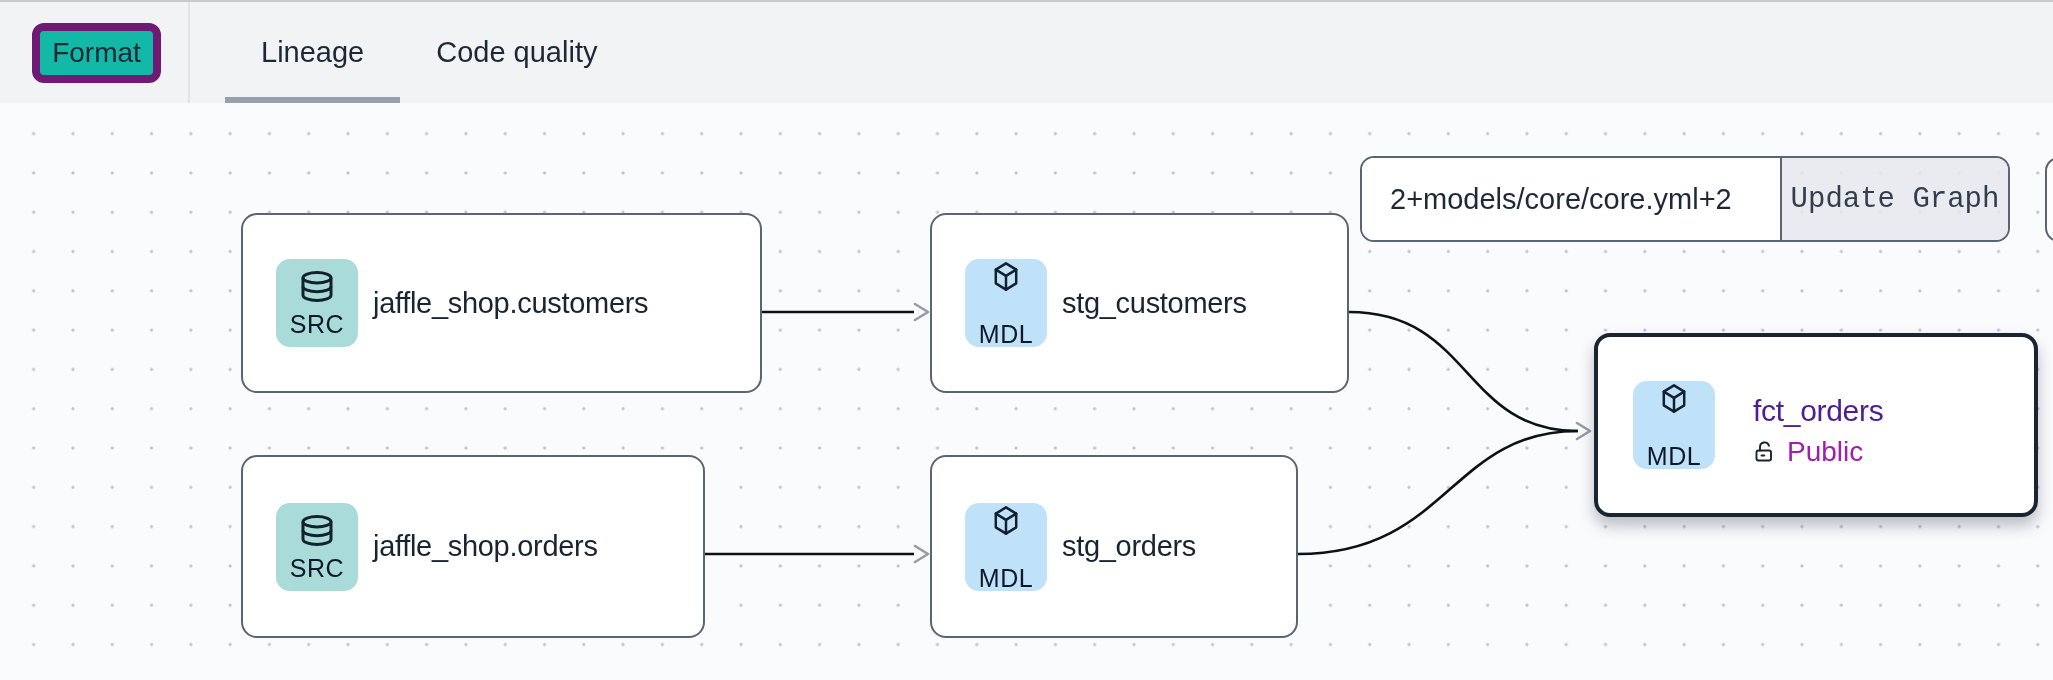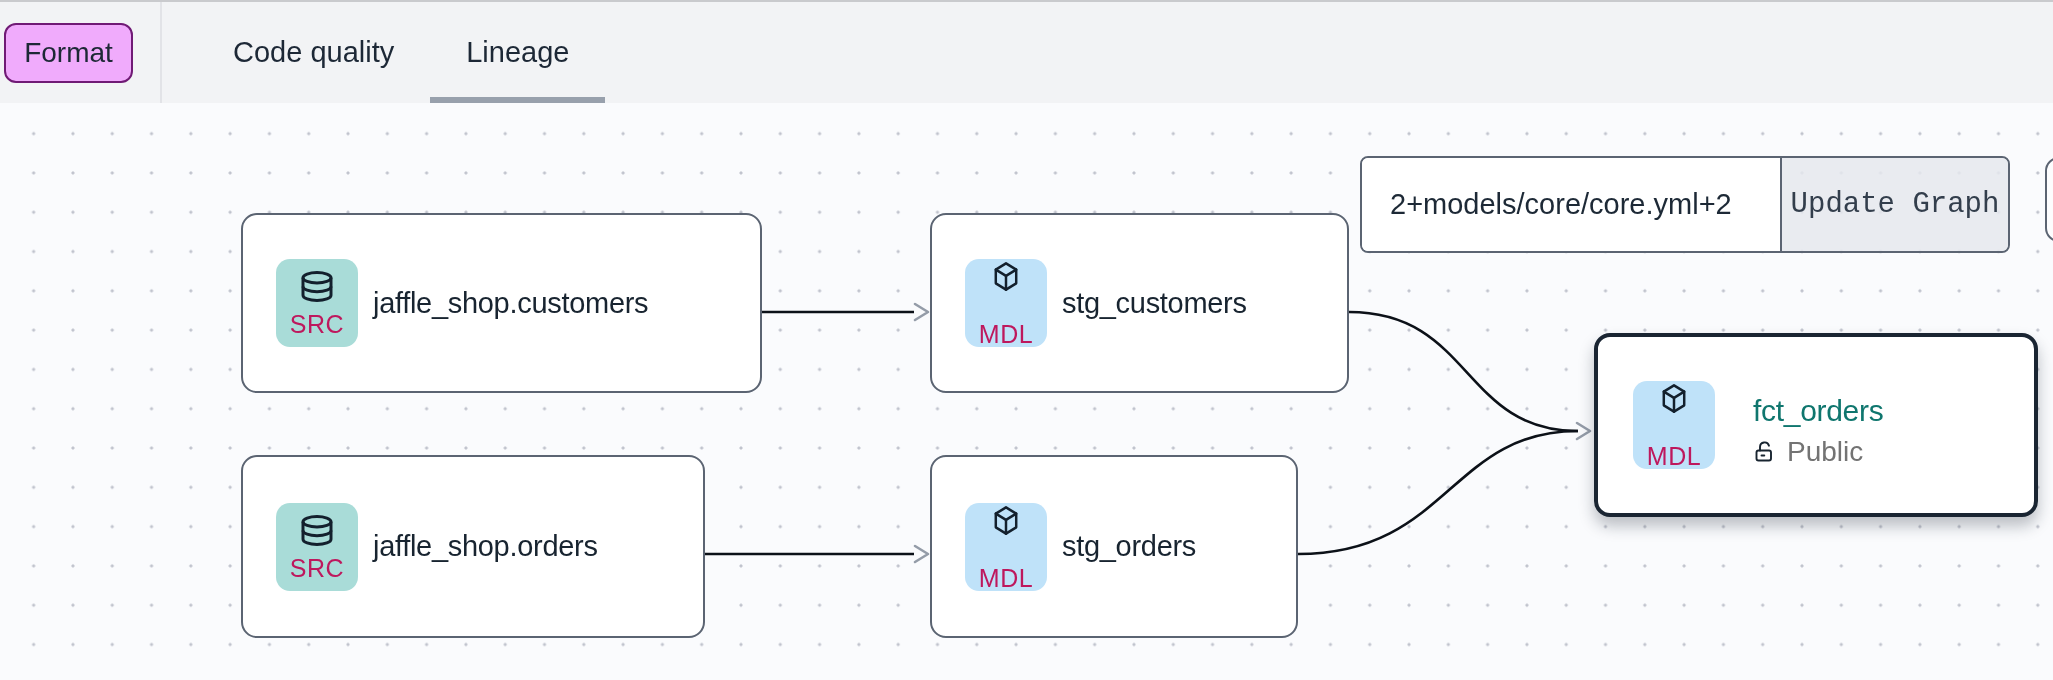--- a/index.html
+++ b/index.html
@@ -15,25 +15,25 @@
   .header {
     height: 103px;
     background: #f2f3f5;
     border-top: 2px solid #c9cacd;
     display: flex;
     align-items: stretch;
     position: relative;
   }
   .format-btn {
     align-self: center;
-    margin-left: 4px;
+    margin-left: 32px;
     width: 129px;
     height: 60px;
-    background: #f0abfc;
-    border: 2px solid #701a75;
+    background: #14b8a6;
+    border: 8px solid #701a75;
     border-radius: 12px;
     font-family: "Liberation Sans", sans-serif;
     font-size: 28px;
     color: #1d2836;
     cursor: pointer;
   }
   .header-divider {
     width: 2px;
     background: #e2e3e7;
     margin-left: 27px;
@@ -97,59 +97,59 @@
     justify-content: center;
     gap: 1px;
     flex: none;
   }
   .badge-src { background: #a9dcd8; }
   .badge-mdl { background: #bfe2f9; gap: 28px; }
   .badge svg { width: 42px; height: 42px; stroke: #13202d; stroke-width: 1.7; fill: none; }
   .badge-type {
     font-size: 25px;
     font-weight: 500;
-    color: #be185d;
+    color: #0f172a;
     letter-spacing: 0.5px;
     line-height: 1;
   }
   .node-label {
     margin-left: 15px;
     font-size: 29px;
     color: #182430;
     white-space: nowrap;
     letter-spacing: -0.3px;
   }
   .node-text-col {
     margin-left: 38px;
     display: flex;
     flex-direction: column;
     justify-content: center;
     gap: 8px;
   }
-  .node-title { font-size: 30px; color: #0f766e; white-space: nowrap; letter-spacing: -0.3px; margin-top: 12px; }
+  .node-title { font-size: 30px; color: #4c1d95; white-space: nowrap; letter-spacing: -0.3px; margin-top: 12px; }
   .access-row { display: flex; align-items: center; gap: 10px; }
   .access-row svg { width: 24px; height: 24px; stroke: #182430; stroke-width: 1.9; fill: none; }
-  .access-label { font-size: 28px; color: #737373; }
+  .access-label { font-size: 28px; color: #a21caf; }
 
   
   .n-jaffle-customers { left: 241px; top: 110px; width: 521px; height: 180px; }
   .n-stg-customers    { left: 930px; top: 110px; width: 419px; height: 180px; }
   .n-jaffle-orders    { left: 241px; top: 352px; width: 464px; height: 183px; }
   .n-stg-orders       { left: 930px; top: 352px; width: 368px; height: 183px; }
   .n-fct-orders       { left: 1594px; top: 230px; width: 444px; height: 184px; padding-left: 35px; }
 
   
   .selector {
     position: absolute;
     left: 1360px;
     top: 53px;
     width: 650px;
-    height: 97px;
+    height: 86px;
     border: 2px solid #5b6472;
-    border-radius: 8px;
+    border-radius: 14px;
     display: flex;
     align-items: stretch;
     overflow: hidden;
     background: transparent;
   }
   .selector-input {
     width: 418px;
     background: #ffffff;
     display: flex;
     align-items: center;
@@ -185,22 +185,22 @@
 </style>
 </head>
 <body>
 
 <div class="app">
 
   <div class="header">
     <button class="format-btn">Format</button>
     <div class="header-divider"></div>
     <div class="tabbar">
+      <div class="tab active">Lineage</div>
       <div class="tab">Code quality</div>
-      <div class="tab active">Lineage</div>
     </div>
   </div>
 
   <div class="canvas">
 
     <svg class="edges" viewBox="0 0 2053 577">
       <path class="edge" d="M762 209 H914"></path>
       <path class="arrowhead" d="M915 201 L928 209 L915 217"></path>
       <path class="edge" d="M705 451 H914"></path>
       <path class="arrowhead" d="M915 443 L928 451 L915 459"></path>

